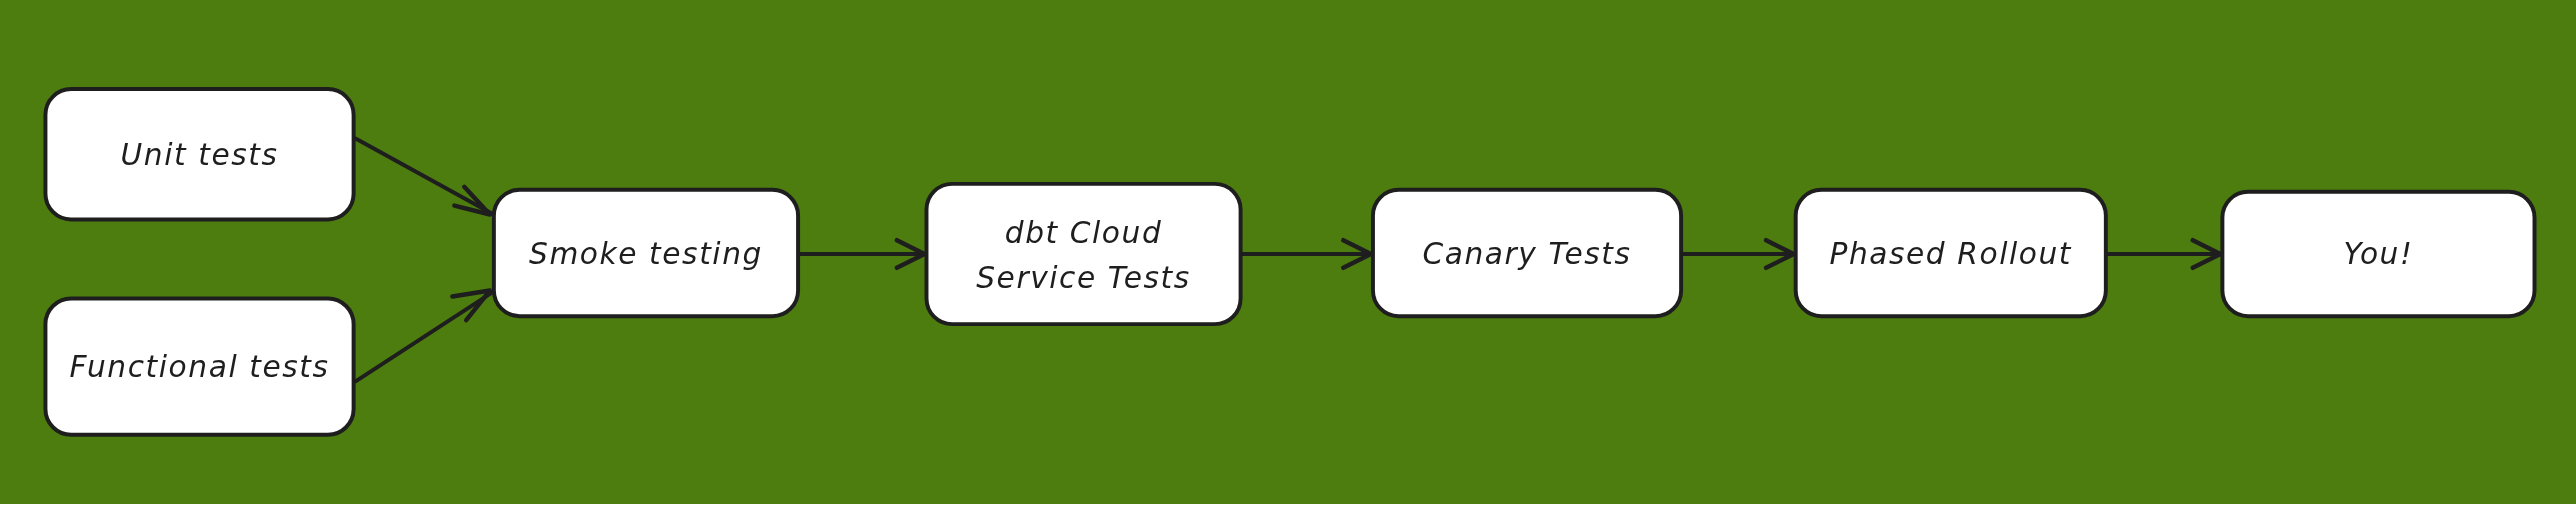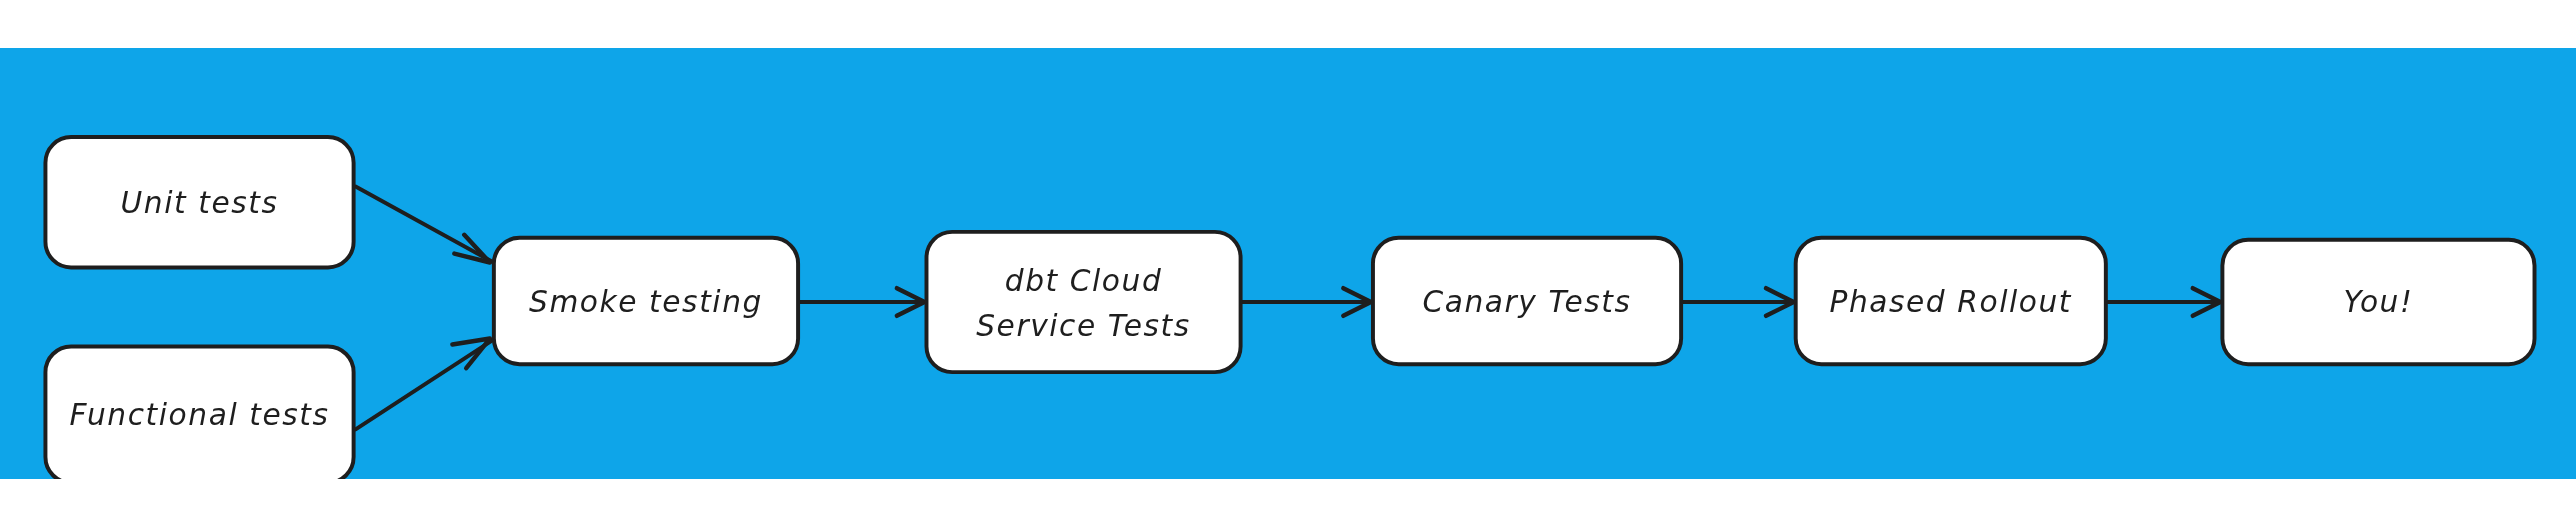--- a/index.html
+++ b/index.html
@@ -7,24 +7,23 @@
     margin: 0;
     padding: 0;
     background: #ffffff;
   }
   body {
     font-family: "DejaVu Sans", sans-serif;
   }
   #canvas {
     position: relative;
     width: 2576px;
-    height: 431px;
-    background: #0ea5e9;
+    height: 504px;
+    background: #4d7c0f;
     overflow: hidden;
-    margin-top: 48px;
   }
   #diagram-svg {
     position: absolute;
     left: 0;
     top: 0;
     width: 2576px;
     height: 510px;
     display: block;
   }
   .node-rect {

